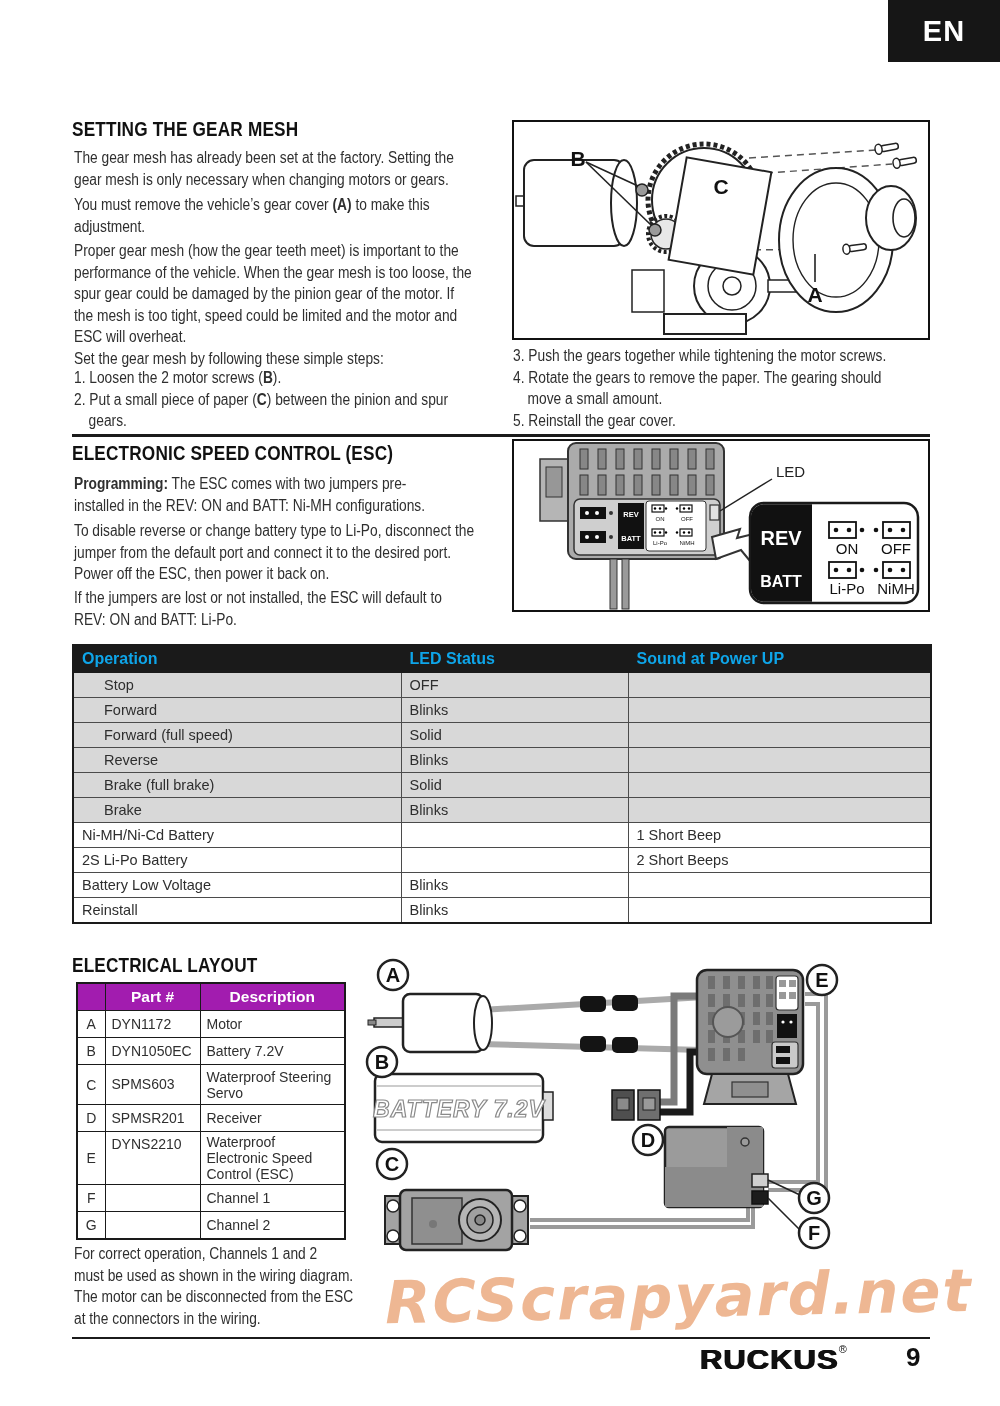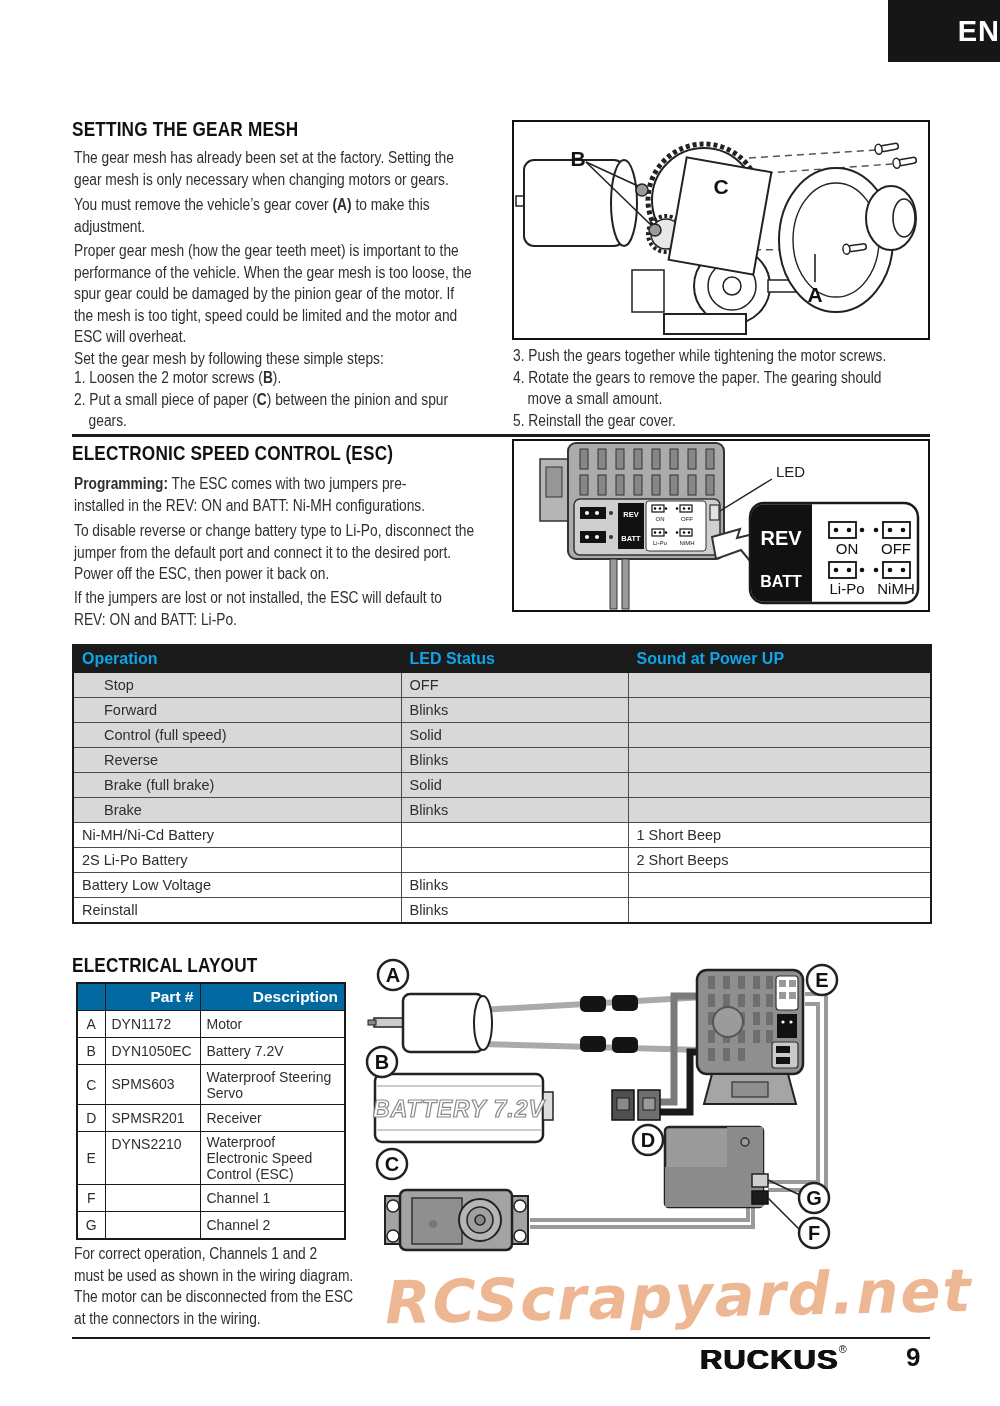--- a/index.html
+++ b/index.html
@@ -11,40 +11,40 @@
   .pre{white-space:pre-line;}
   .para{font-size:16px;line-height:21.5px;margin:0;color:#2f2f2f;}
   .step{padding-left:17px;text-indent:-17px;}
   h2.sec{font-size:20px;line-height:22px;margin:0;color:#111;font-weight:bold;letter-spacing:.2px;}
   
   .banner{left:72px;top:78px;width:858px;height:34px;background:#b3b3b3;
           display:flex;align-items:center;justify-content:center;}
   .banner span{font-size:23px;font-weight:bold;color:#1a1a1a;letter-spacing:.5px;transform:scaleX(.92);}
   
   .en-badge{left:888px;top:0;width:112px;height:62px;background:#161616;
-            display:flex;align-items:center;justify-content:flex-end;}
+            display:flex;align-items:center;justify-content:center;}
   .en-badge span{color:#fff;font-weight:bold;font-size:29px;letter-spacing:1px;}
   
   .dbox{border:2px solid #111;background:#fff;}
   
   .hrule{background:#1b1b1b;}
   
   table.led{border-collapse:collapse;width:858px;table-layout:fixed;}
   table.led th,table.led td{border:1px solid #4b4b4b;font-size:14.5px;padding:2px 8px;height:20px;
                             overflow:hidden;white-space:nowrap;}
   table.led thead th{background:#1a1a1a;color:#0ea5e9;text-align:left;font-size:16px;height:22px;
                      border:1px solid #1a1a1a;padding:2px 8px;}
   table.led{border:2px solid #1a1a1a;}
   tr.gray td{background:#d8d8d8;}
   tr.gray td.op{padding-left:30px;}
   
   table.parts{border-collapse:collapse;width:268px;table-layout:fixed;border:2px solid #1a1a1a;}
   table.parts th,table.parts td{border:1.5px solid #1a1a1a;font-size:14px;color:#2f2f2f;
                                 padding:2px 6px;vertical-align:middle;}
-  table.parts thead th{background:#0369a1;color:#fff;text-align:right;font-size:15.5px;height:22px;}
+  table.parts thead th{background:#a21caf;color:#fff;text-align:center;font-size:15.5px;height:22px;}
   td.pk{text-align:center;font-size:16px;width:28px;}
   
   .brand{font-weight:bold;font-size:31px;color:#101010;letter-spacing:1px;
          text-shadow:.7px 0 0 #101010,-.7px 0 0 #101010;transform:scaleY(.92);}
   .brand sup{font-size:11px;vertical-align:18px;text-shadow:none;font-weight:normal;}
   .pagenum{font-weight:bold;font-size:26px;color:#111;}
   .watermark{font-family:"DejaVu Sans",sans-serif;font-style:italic;font-weight:bold;
              font-size:59px;color:#ecae85;opacity:.88;letter-spacing:2px;transform:rotate(-1.2deg);
              pointer-events:none;}
   svg text{font-family:"Liberation Sans",sans-serif;}
@@ -302,21 +302,21 @@
           <td class="op">Stop</td>
           <td>OFF</td>
           <td></td>
         </tr>
       <tr class="gray">
           <td class="op">Forward</td>
           <td>Blinks</td>
           <td></td>
         </tr>
       <tr class="gray">
-          <td class="op">Control (full speed)</td>
+          <td class="op">Forward (full speed)</td>
           <td>Solid</td>
           <td></td>
         </tr>
       <tr class="gray">
           <td class="op">Reverse</td>
           <td>Blinks</td>
           <td></td>
         </tr>
       <tr class="gray">
           <td class="op">Brake (full brake)</td>

